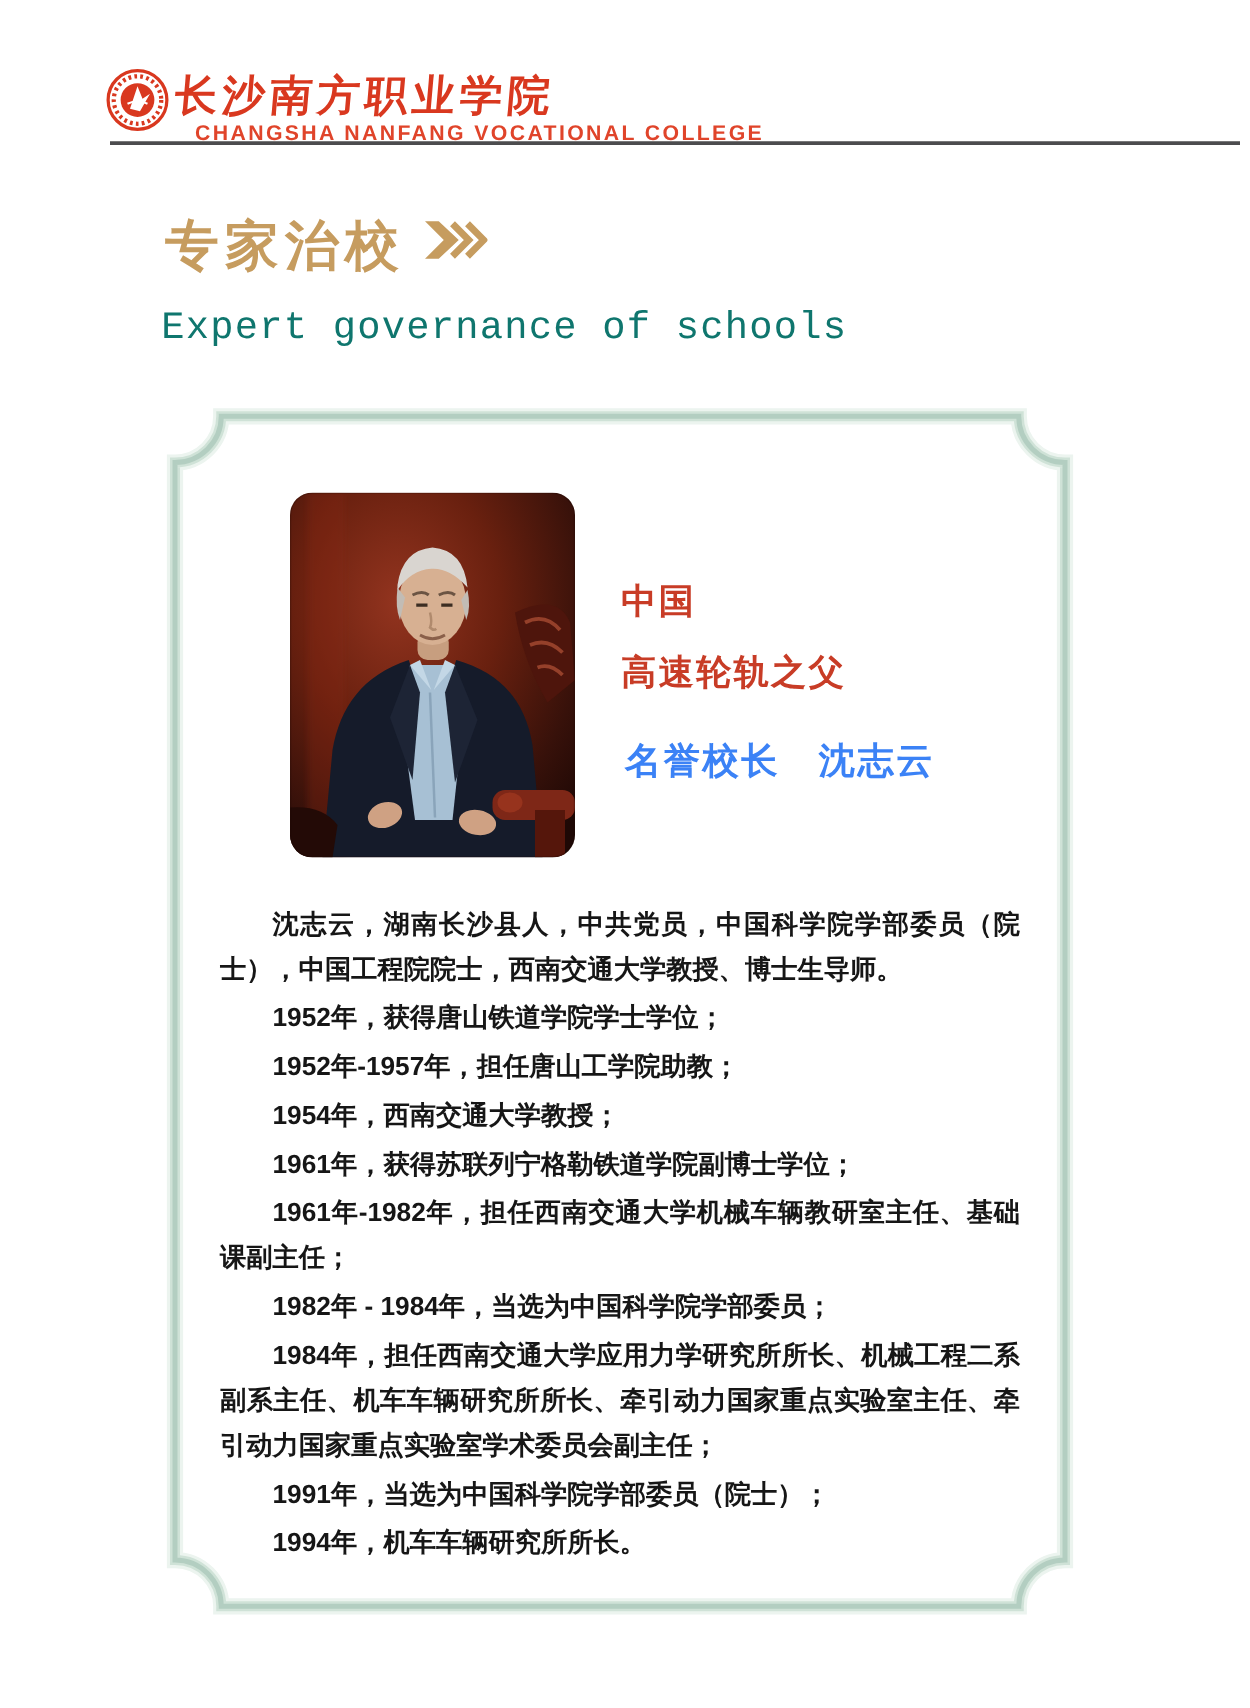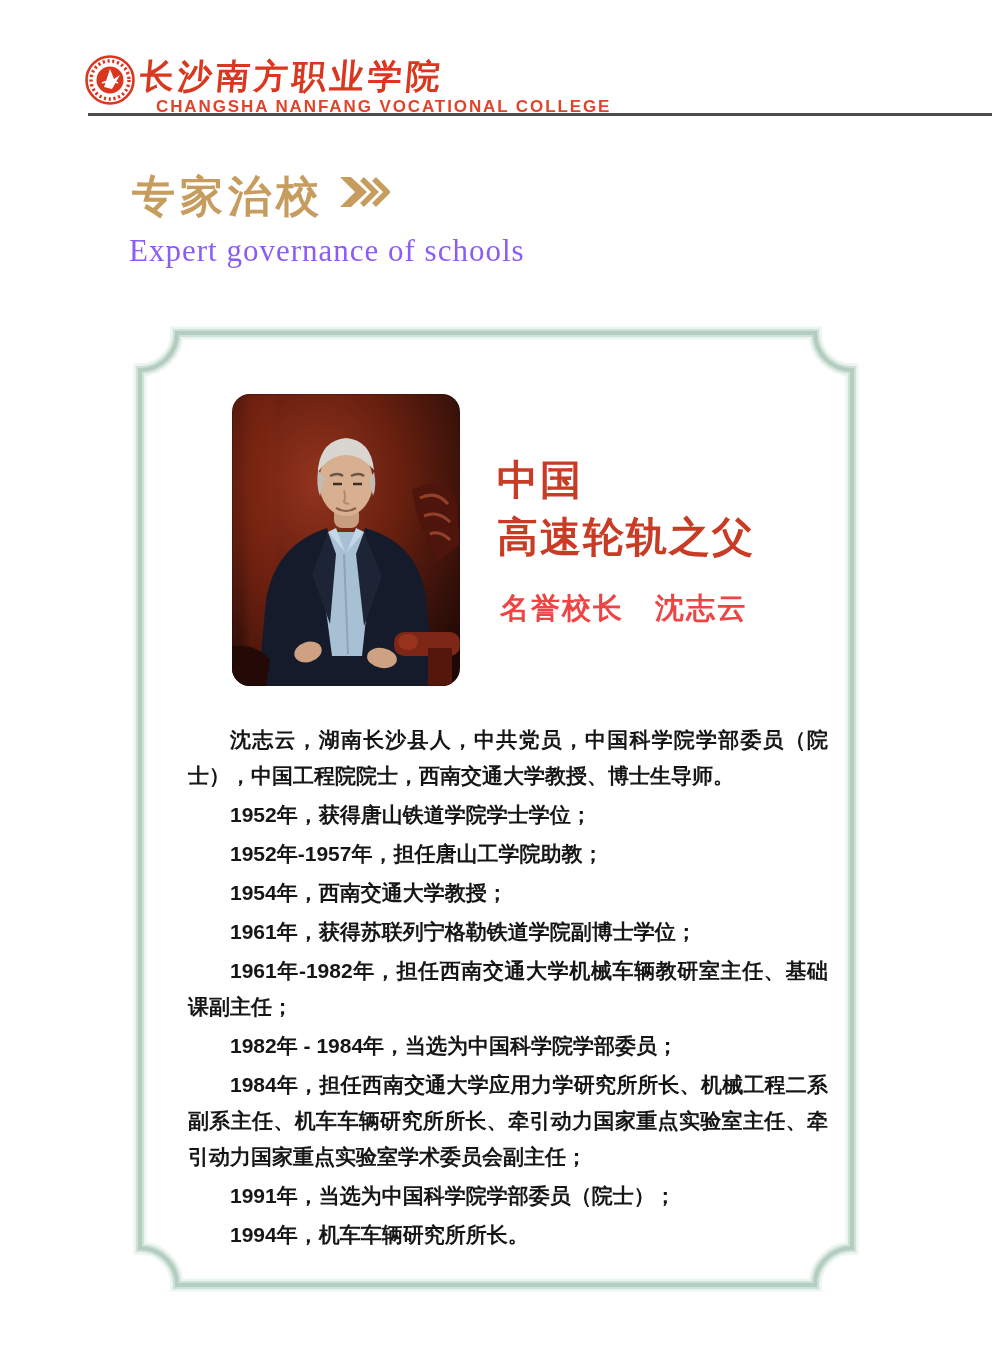--- a/index.html
+++ b/index.html
@@ -21,42 +21,42 @@
     letter-spacing:1.9px;white-space:nowrap;
   }
   .header-rule{left:88px;top:113px;width:904px;height:3px;background:#4c4c4e;}
 
   
   .section-title-row{left:132px;top:168px;display:flex;align-items:flex-start;gap:14px;}
   .section-title{
     font-size:43px;font-weight:900;color:#c69c5f;letter-spacing:5px;white-space:nowrap;
   }
   .section-subtitle{
-    left:129px;top:233px;font-family:Liberation Serif, serif;
-    font-size:31px;color:#8b5cf6;letter-spacing:1px;white-space:nowrap;
+    left:129px;top:245px;font-family:Liberation Mono, monospace;
+    font-size:31px;color:#0f766e;letter-spacing:1px;white-space:nowrap;
   }
 
   
   .frame-svg{left:0;top:0;width:1000px;height:1366px;pointer-events:none;}
   .photo{
     left:232px;top:394px;width:228px;height:292px;border-radius:18px;overflow:hidden;
   }
 
   
   .headline{
     left:497px;top:452px;font-family:"DejaVu Sans",sans-serif;
-    font-size:41px;font-weight:900;color:#c83c26;line-height:57px;
+    font-size:28px;font-weight:900;color:#c83c26;line-height:57px;
     letter-spacing:2px;white-space:nowrap;
   }
   .name-line{
-    left:500px;top:589px;font-size:29px;font-weight:700;color:#ef4444;
+    left:500px;top:589px;font-size:29px;font-weight:700;color:#3b82f6;
     letter-spacing:2px;white-space:nowrap;
   }
   .bio{
-    left:188px;top:722px;width:640px;color:#161616;
+    left:176px;top:722px;width:640px;color:#161616;
     font-size:21px;line-height:36px;font-weight:600;text-align:justify;
   }
   .bio p{margin:0 0 3px;text-indent:2em;}
 </style>
 </head>
 <body>
 
 <div class="page">
 
   <div class="abs" style="left:84px;top:53px;width:52px;height:54px;">

